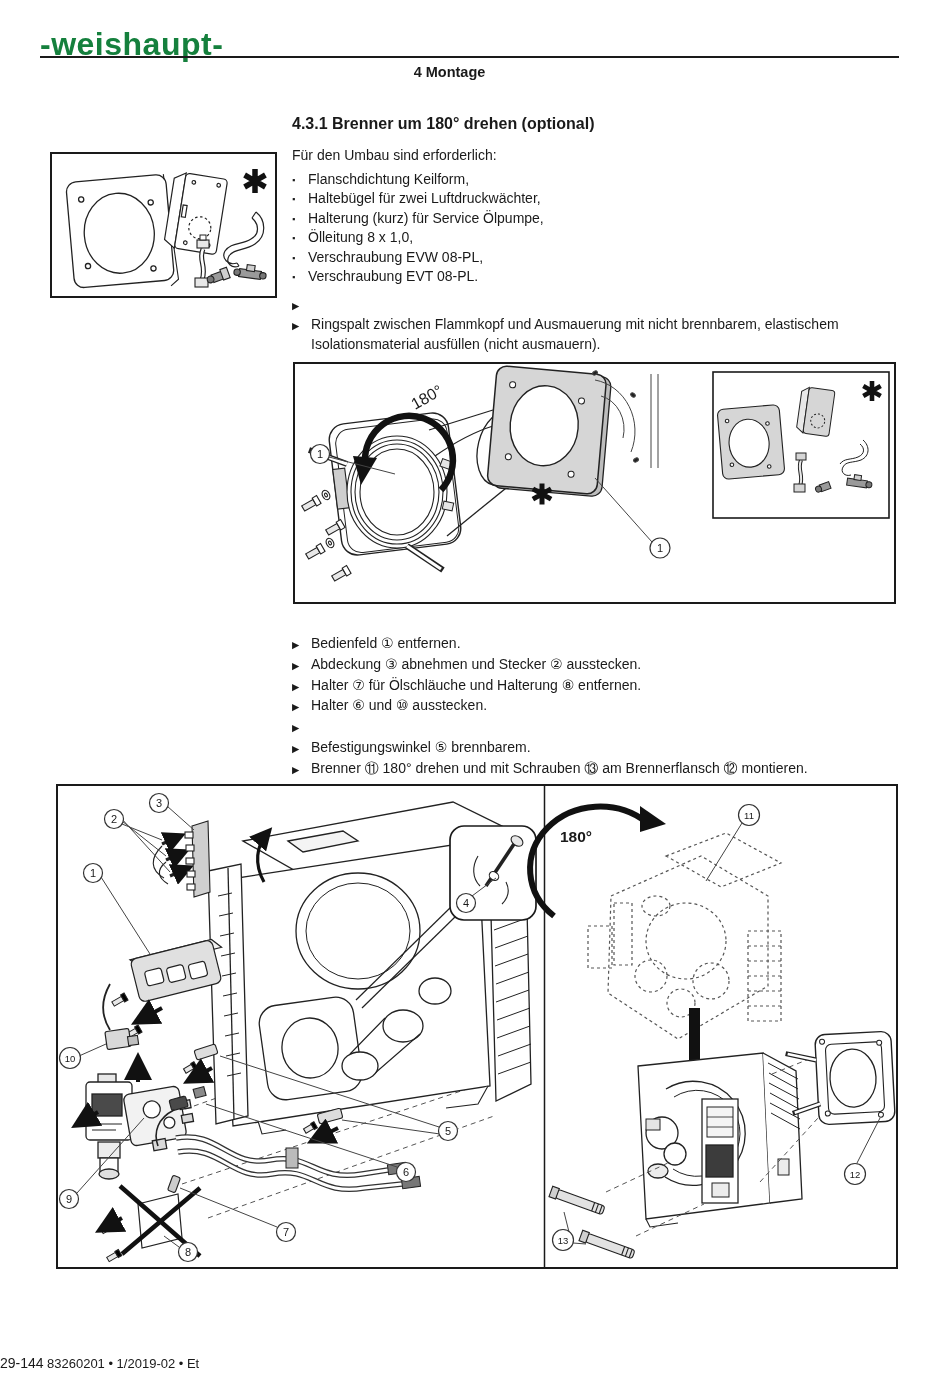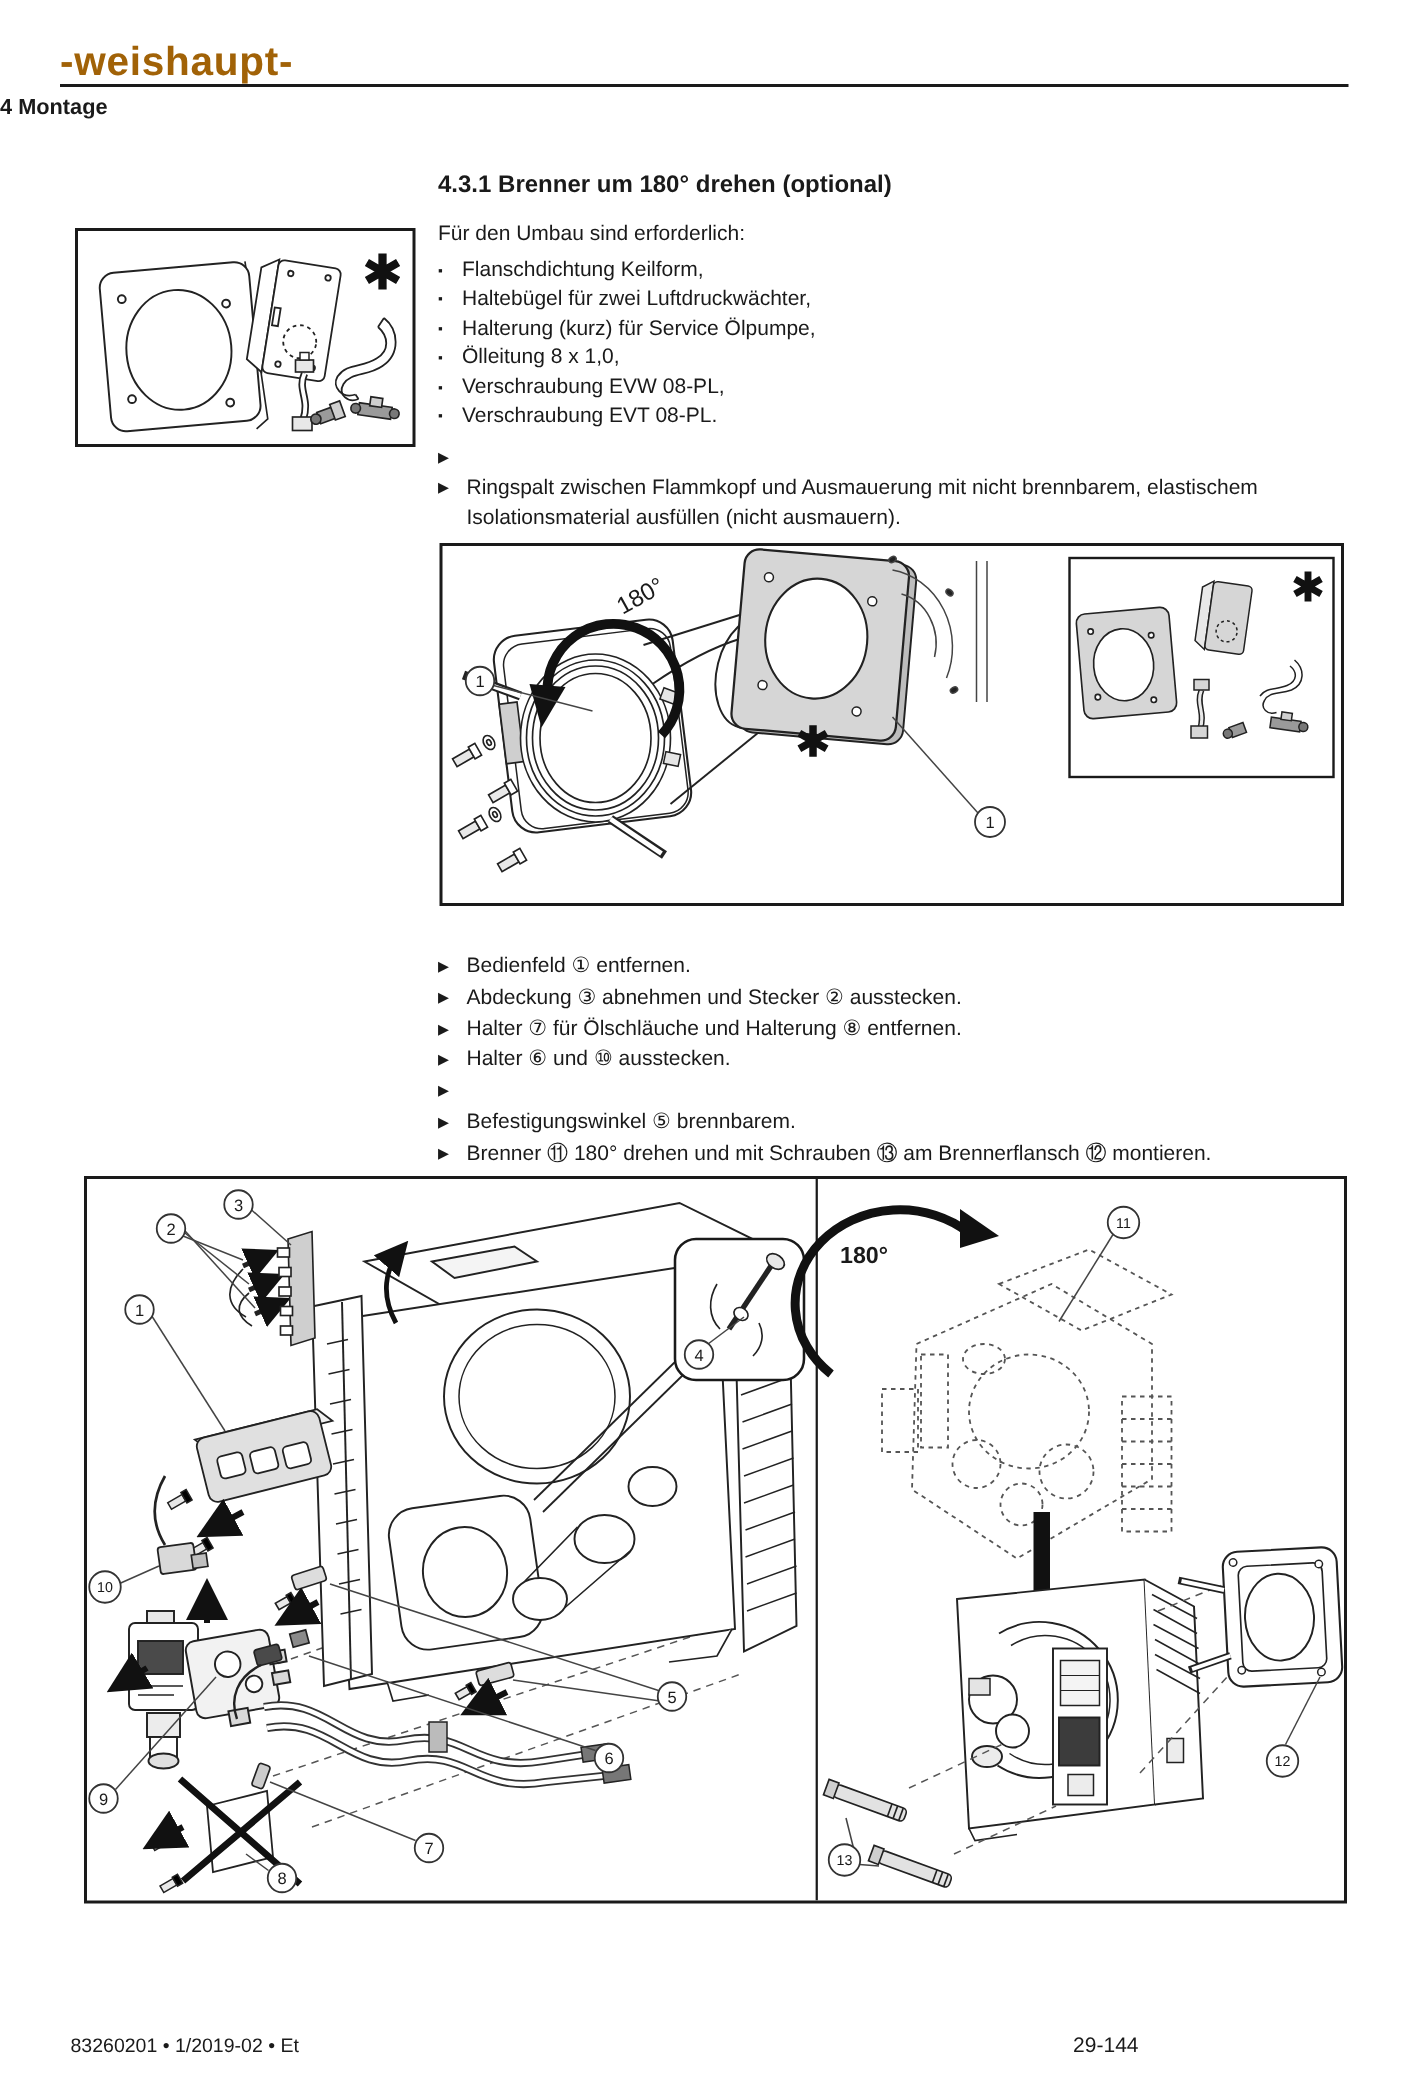--- a/index.html
+++ b/index.html
@@ -1,44 +1,44 @@
 <!DOCTYPE html>
 <html><head>
 <meta charset="utf-8">
 <style>
   html,body{margin:0;padding:0;background:#e9e9e9;}
   .page{position:relative;width:950px;height:1382px;background:#ffffff;margin:0 auto;
         font-family:"Liberation Sans","DejaVu Sans",sans-serif;color:#1a1a1a;overflow:hidden;}
   .abs{position:absolute;}
   
-  .logo{left:40px;top:26px;font-size:27px;font-weight:bold;letter-spacing:.5px;color:#a16207;}
+  .logo{left:40px;top:26px;font-size:32px;font-weight:bold;letter-spacing:.5px;color:#15803d;}
   .doc-title{left:292px;top:14px;font-size:14px;line-height:19px;color:#141414;}
   .rule{left:40px;top:56px;width:859px;height:2px;background:#1a1a1a;}
-  .chapter{left:0;top:64px;width:899px;text-align:left;font-size:14.5px;font-weight:bold;}
+  .chapter{left:0;top:64px;width:899px;text-align:center;font-size:14.5px;font-weight:bold;}
   
   .sec-title{left:292px;top:115px;font-size:16px;font-weight:bold;}
   .intro-block{left:292px;top:146px;width:616px;font-size:14px;line-height:19.5px;}
   .intro-block p{margin:0 0 4px 0;}
   ul.blist{list-style:none;margin:0;padding:0;}
   ul.blist li{display:flex;margin:0;}
   ul.blist .mk{flex:none;color:#1a1a1a;}
   ul.sq .mk{width:16px;font-size:9px;transform:translateY(1px);}
   ul.ar .mk{width:19px;font-size:9.5px;transform:translateY(1px);}
   ul.ar{margin-top:8px;}
   ul.ar li{margin-bottom:1px;}
   .steps{left:292px;top:634px;width:622px;font-size:14px;line-height:19.8px;}
   
   .figbox{border:2px solid #1a1a1a;background:#fff;box-sizing:border-box;}
   .figA{left:50px;top:152px;width:227px;height:146px;}
   .figB{left:293px;top:362px;width:603px;height:242px;}
   .figC{left:56px;top:784px;width:842px;height:485px;}
   .figbox svg{display:block;width:100%;height:100%;}
   
   .footer-left{left:47px;top:1356px;font-size:13px;}
-  .footer-page{left:0;top:1355px;width:759px;text-align:right;font-size:14px;}
+  .footer-page{left:0;top:1355px;width:759px;text-align:left;font-size:14px;}
   svg text{font-family:"Liberation Sans","DejaVu Sans",sans-serif;fill:#1a1a1a;}
   .co-t{font-size:11px;text-anchor:middle;}
   .co-t2{font-size:9.5px;text-anchor:middle;}
 </style>
 </head>
 <body>
 
 <div class="page">
 
   <div class="abs logo">-weishaupt-</div>

